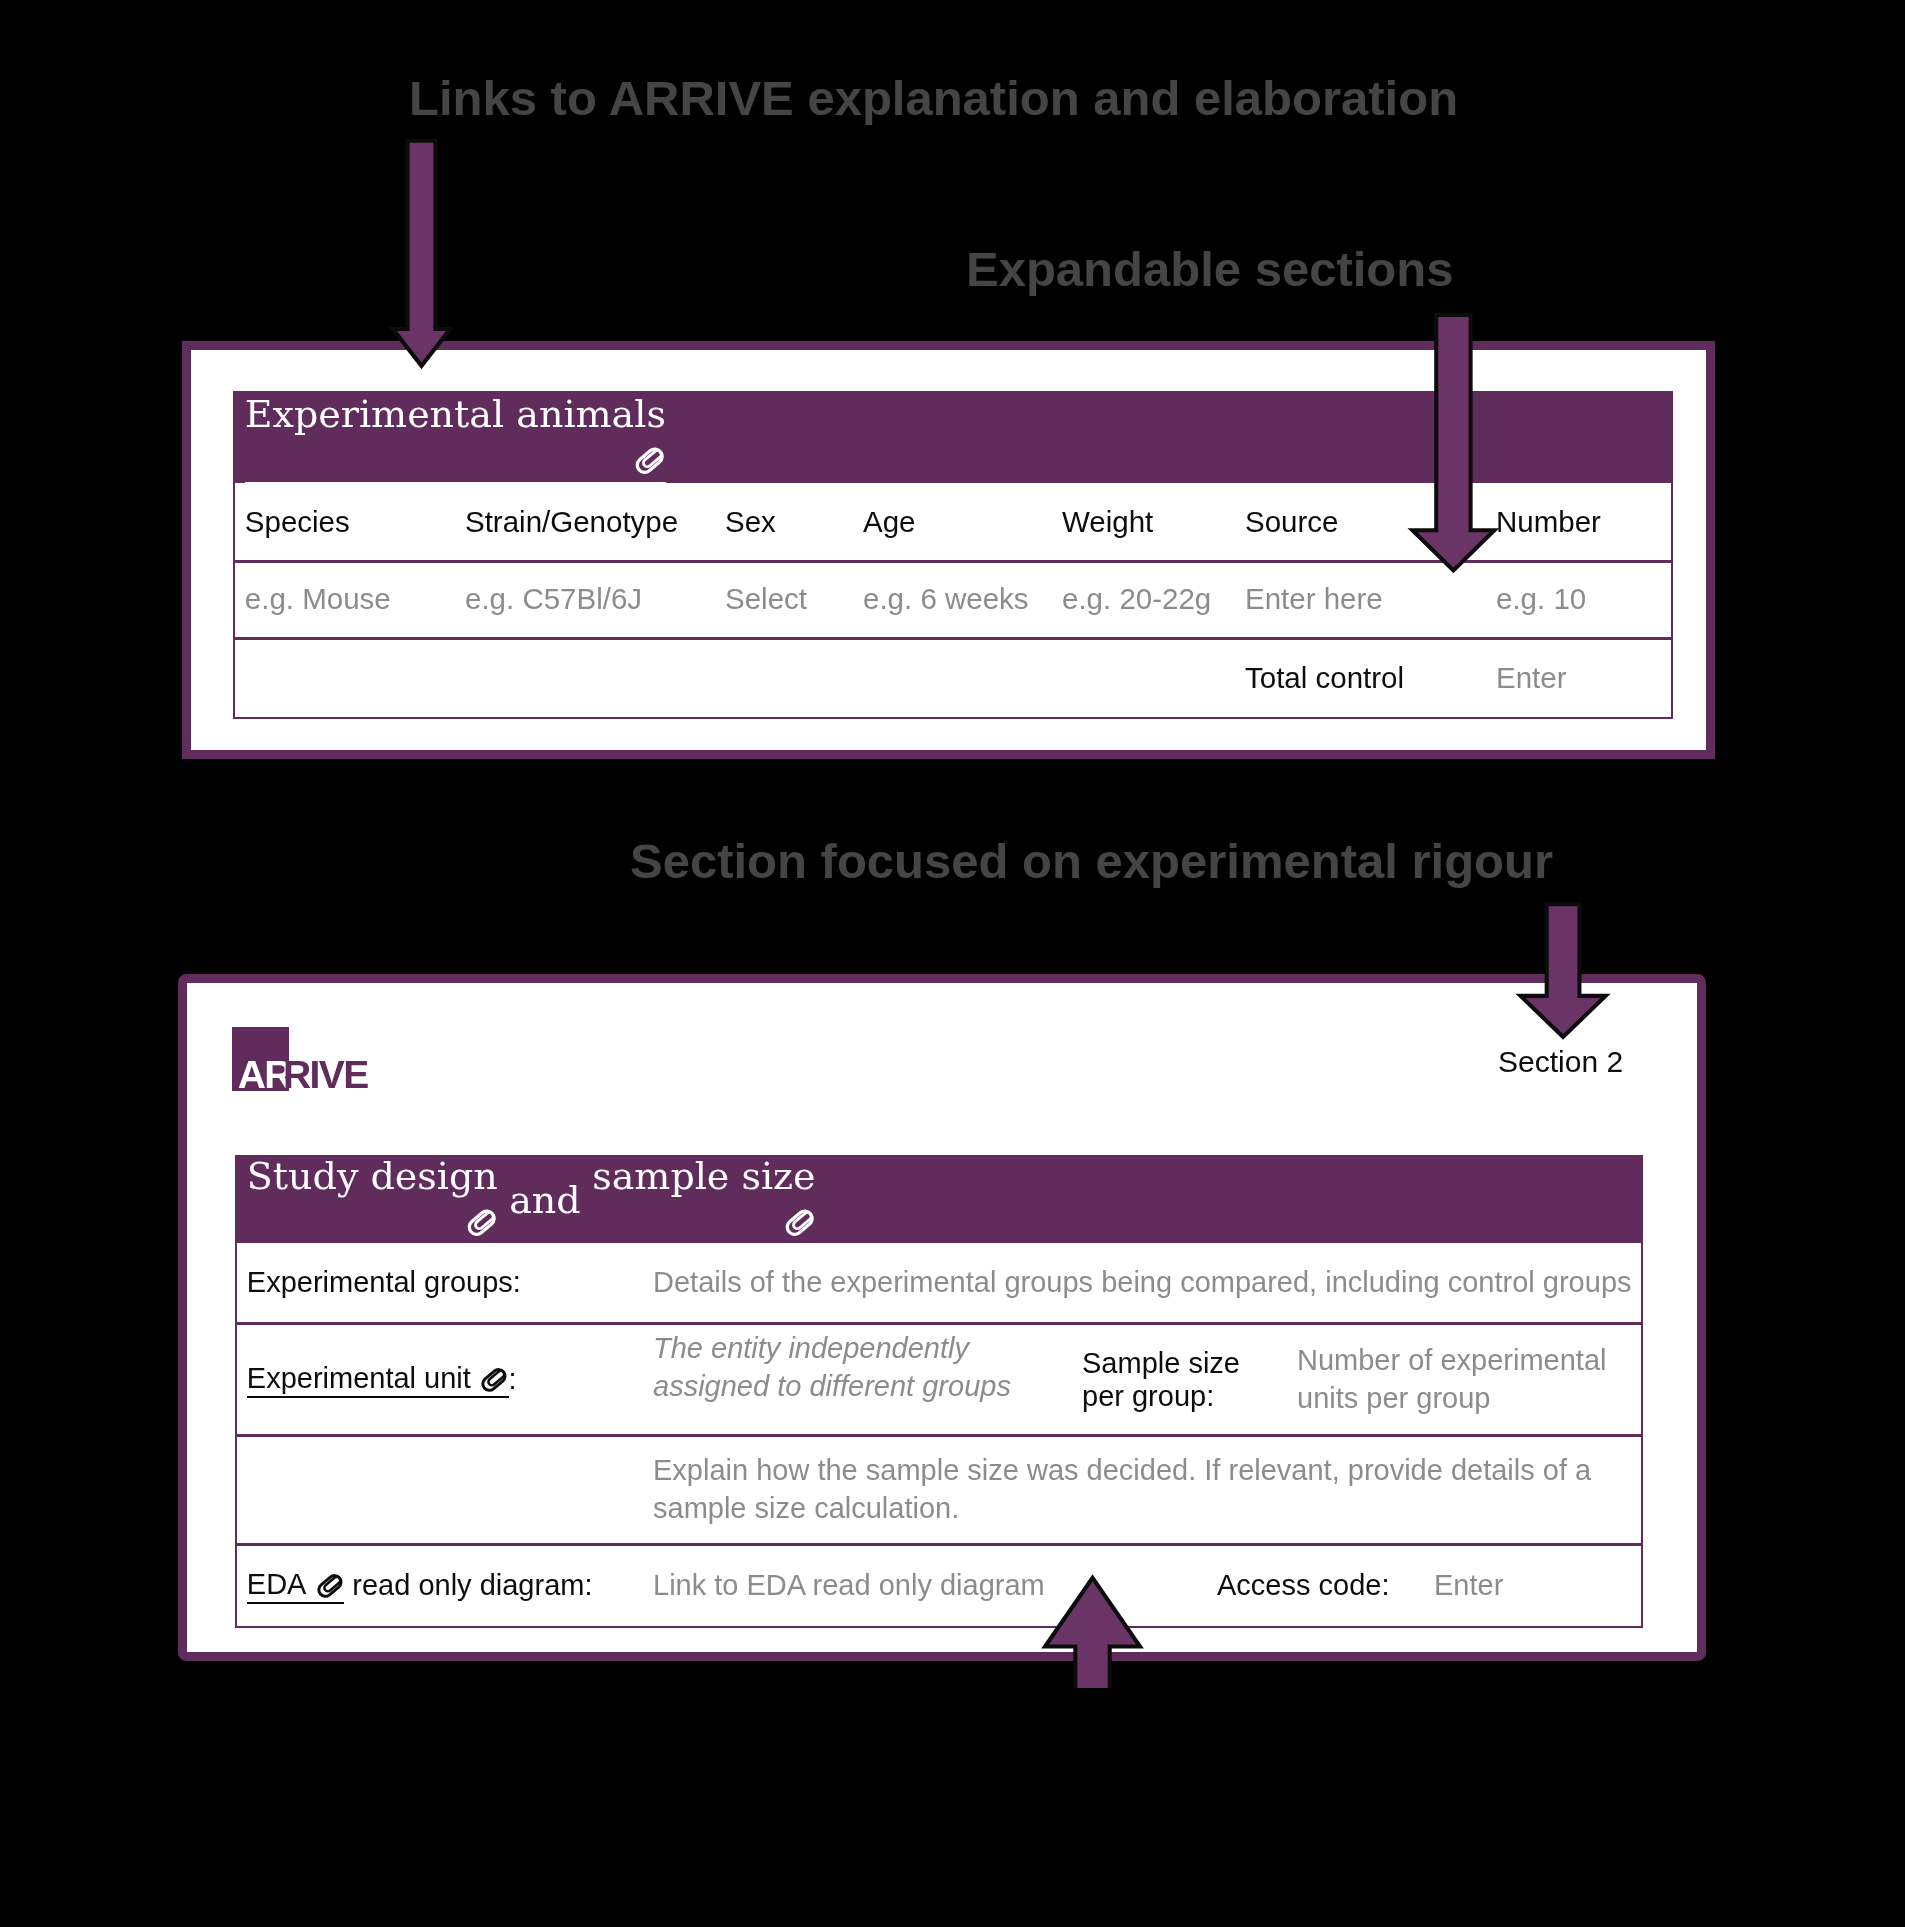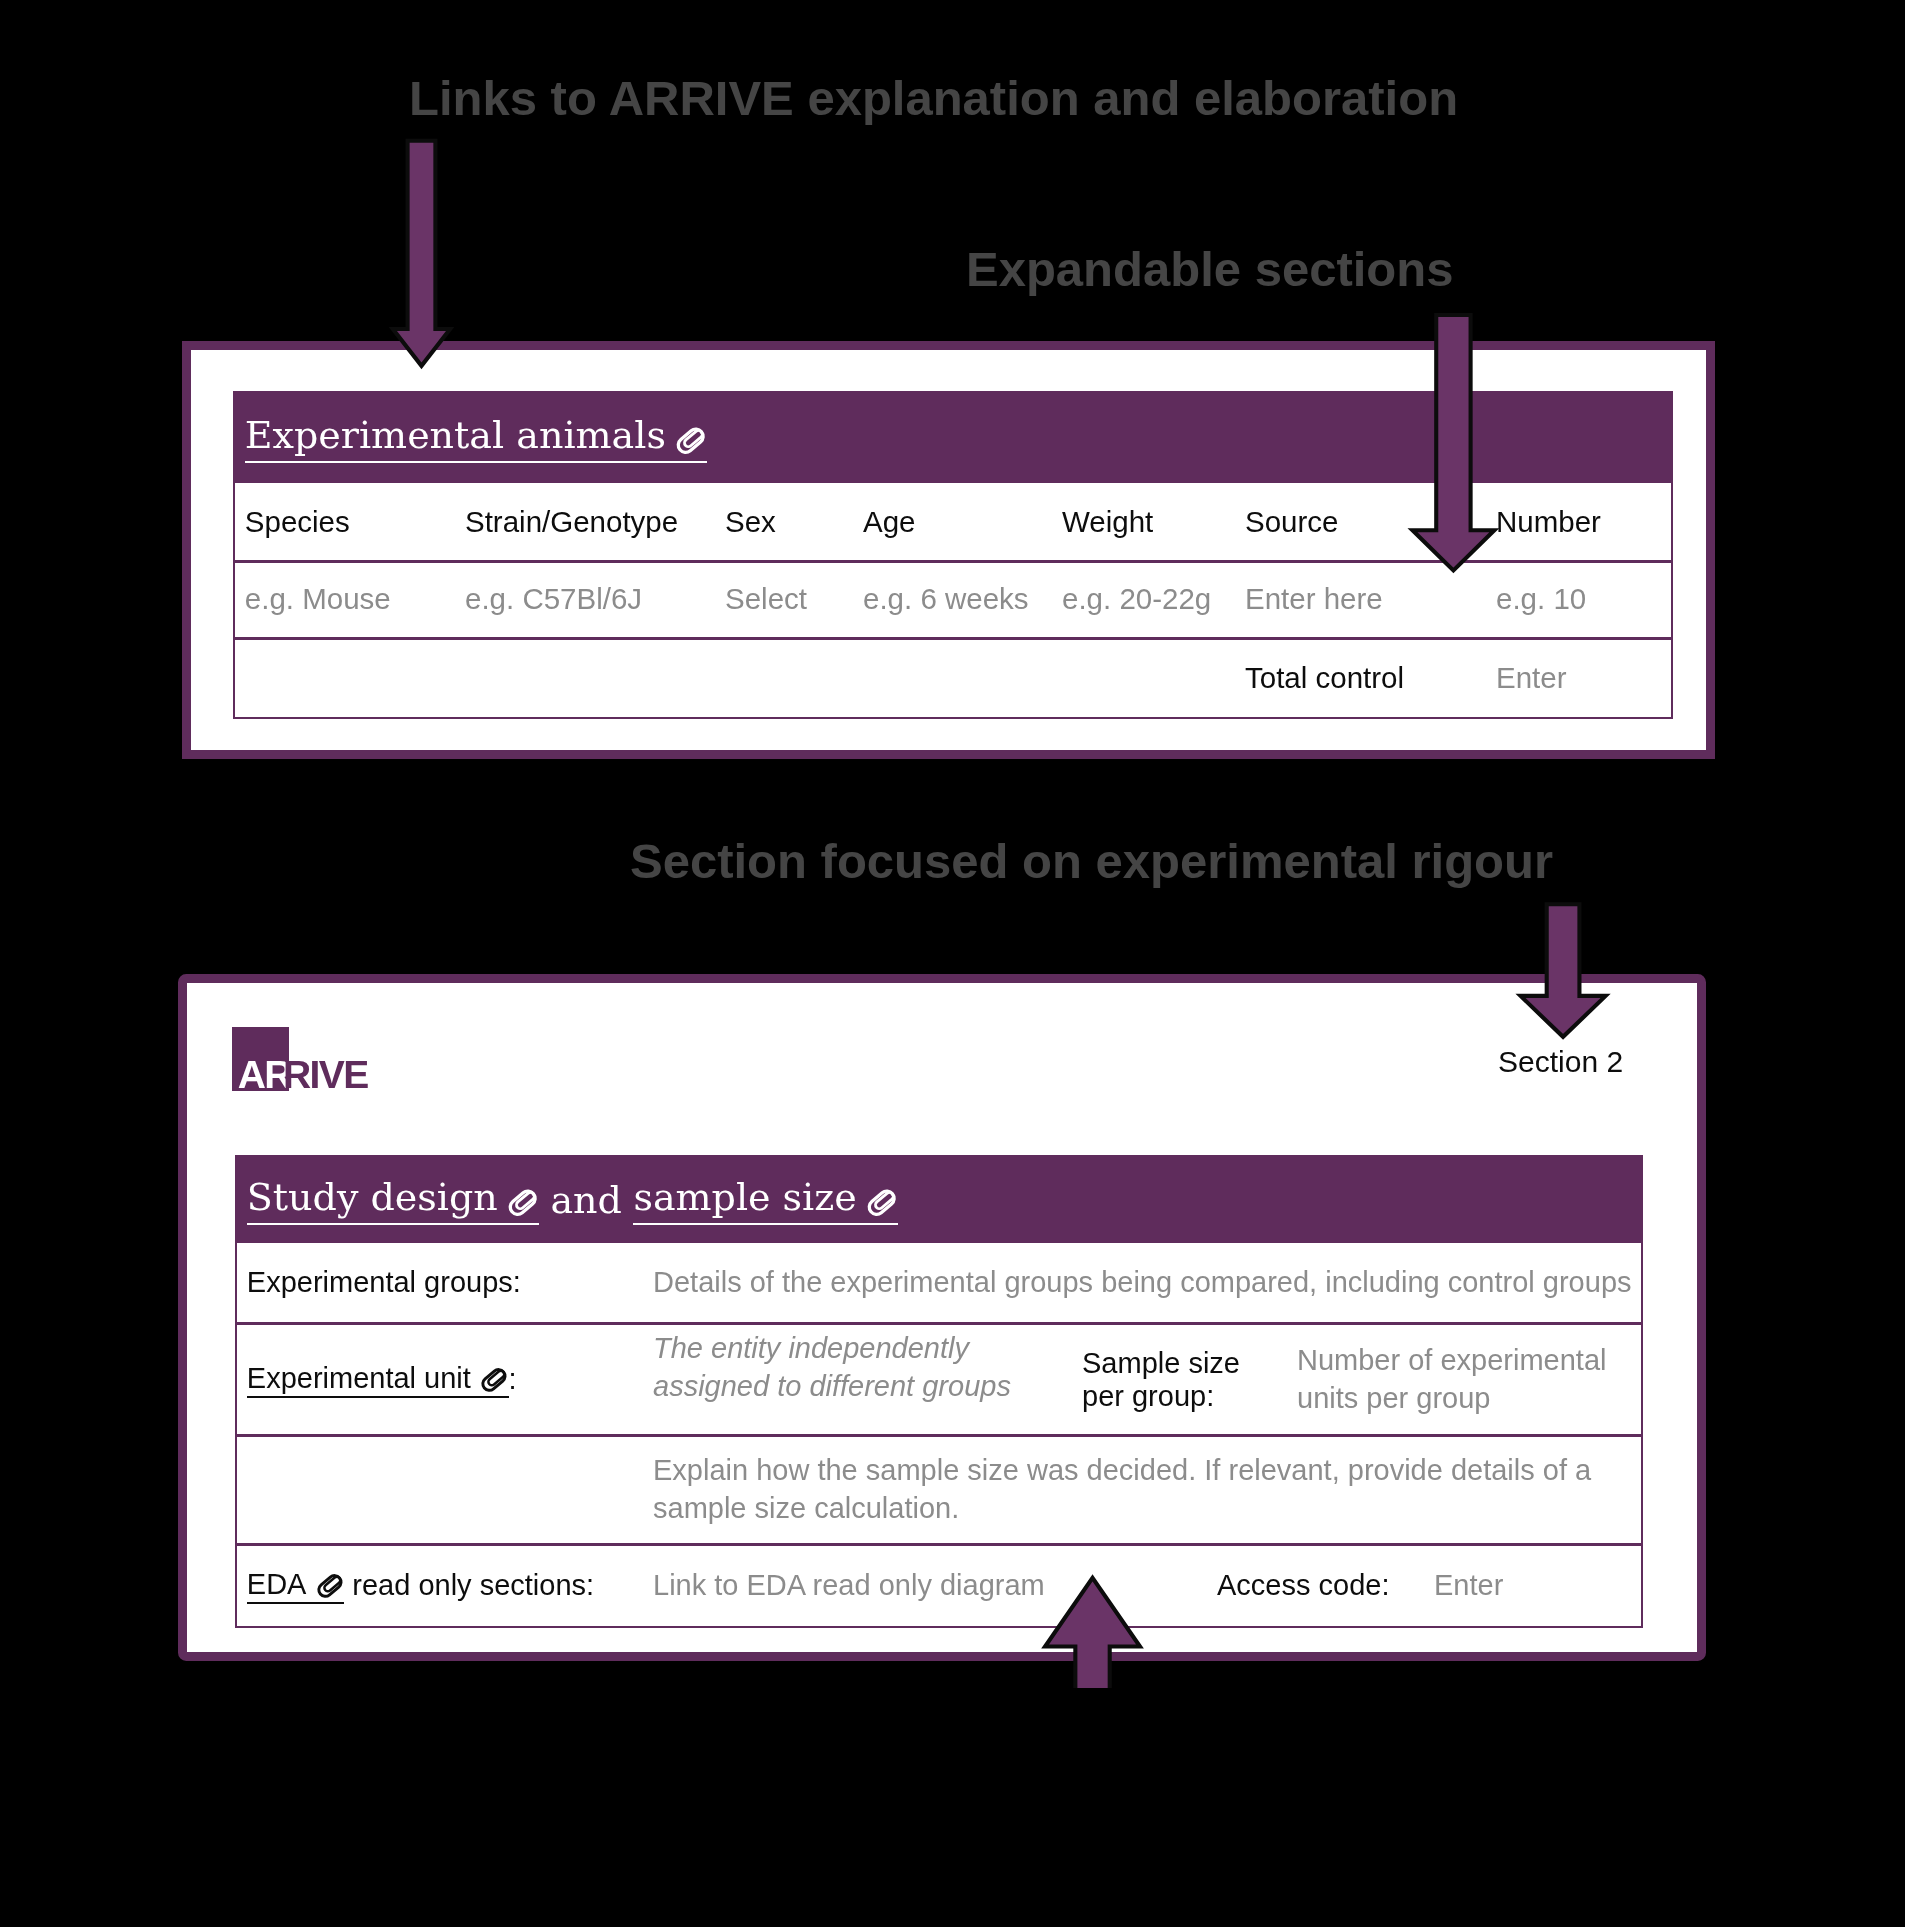--- a/index.html
+++ b/index.html
@@ -17,21 +17,21 @@
 
   
   .tbl{position:absolute;border:2.5px solid var(--purple,#5f2c5c);background:#fff;box-sizing:border-box;}
   #table1{left:223px;top:382px;width:1440px;height:328px;}
   #table2{left:236px;top:1155px;width:1408px;height:473px;}
 
   .band{position:absolute;left:0;top:0;right:0;background:var(--purple,#5f2c5c);
         display:flex;align-items:center;padding-left:9.8px;box-sizing:border-box;}
   #table1 .band{height:90px;}
   #table2 .band{height:86px;}
-  .band-title{font-family:"DejaVu Serif",serif;font-size:38px;color:#fff;}
+  .band-title{font-family:"DejaVu Serif",serif;font-size:38px;color:#fff;flex-direction:column;}
   .ul{border-bottom:2.5px solid currentColor;padding-bottom:4.9px;display:inline-flex;align-items:flex-end;gap:8.2px;}
   .band .plain{margin:0 11.5px;}
 
   .hline{position:absolute;left:0;right:0;height:2.5px;background:var(--purple,#5f2c5c);}
 
   .cell{position:absolute;display:flex;align-items:center;font-size:29.5px;white-space:nowrap;}
   .head{color:var(--label-black,#0d0d0d);}
   .ph{color:var(--placeholder-gray,#8c8c8c);}
 
   .lbl{position:absolute;display:flex;align-items:center;font-size:29px;color:var(--label-black,#0d0d0d);}
@@ -161,21 +161,21 @@
       <div class="lbl" style="left:9.8px;top:389px;height:79px;">
         <span class="ul">
           <span>EDA</span>
           <svg class="clip" width="29.5" height="29.5" viewBox="0 0 26 26">
             <g transform="rotate(-40 13 13)" fill="none" stroke="#0d0d0d">
               <rect x="2" y="7.5" width="22" height="11.5" rx="5.7" stroke-width="2.6"></rect>
               <rect x="7.5" y="10.3" width="16.5" height="6" rx="3" stroke-width="2.2"></rect>
             </g>
           </svg>
         </span>
-        <span style="margin-left:8.2px;">read only sections:</span>
+        <span style="margin-left:8.2px;">read only diagram:</span>
       </div>
       <div class="gd" style="left:416px;top:389px;height:79px;width:573px;">Link to EDA read only diagram</div>
       <div class="lbl" style="left:980px;top:389px;height:79px;">Access code:</div>
       <div class="gd" style="left:1197px;top:389px;height:79px;">Enter</div>
     </div>
   </div>
 
   <svg id="arrows" width="1906" height="1928" viewBox="0 0 2329 2356">
     <polygon points="498,172 532,172 532,402 550,402 515,447 480,402 498,402"></polygon>
     <polygon points="1755,385 1797,385 1797,648 1826,648 1776,697 1726,648 1755,648"></polygon>

